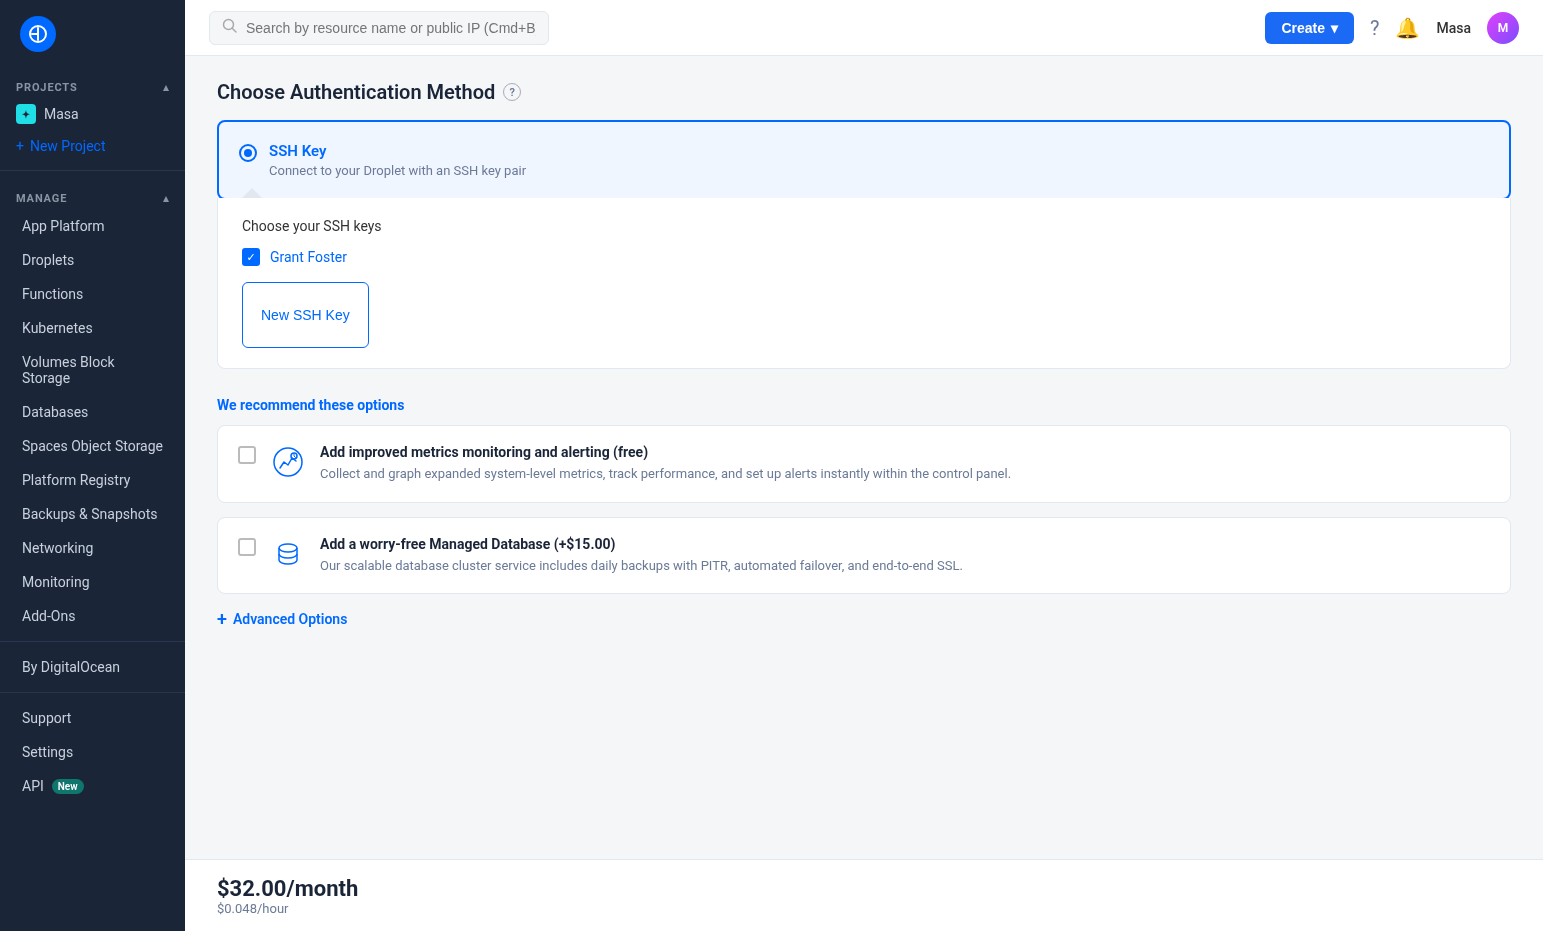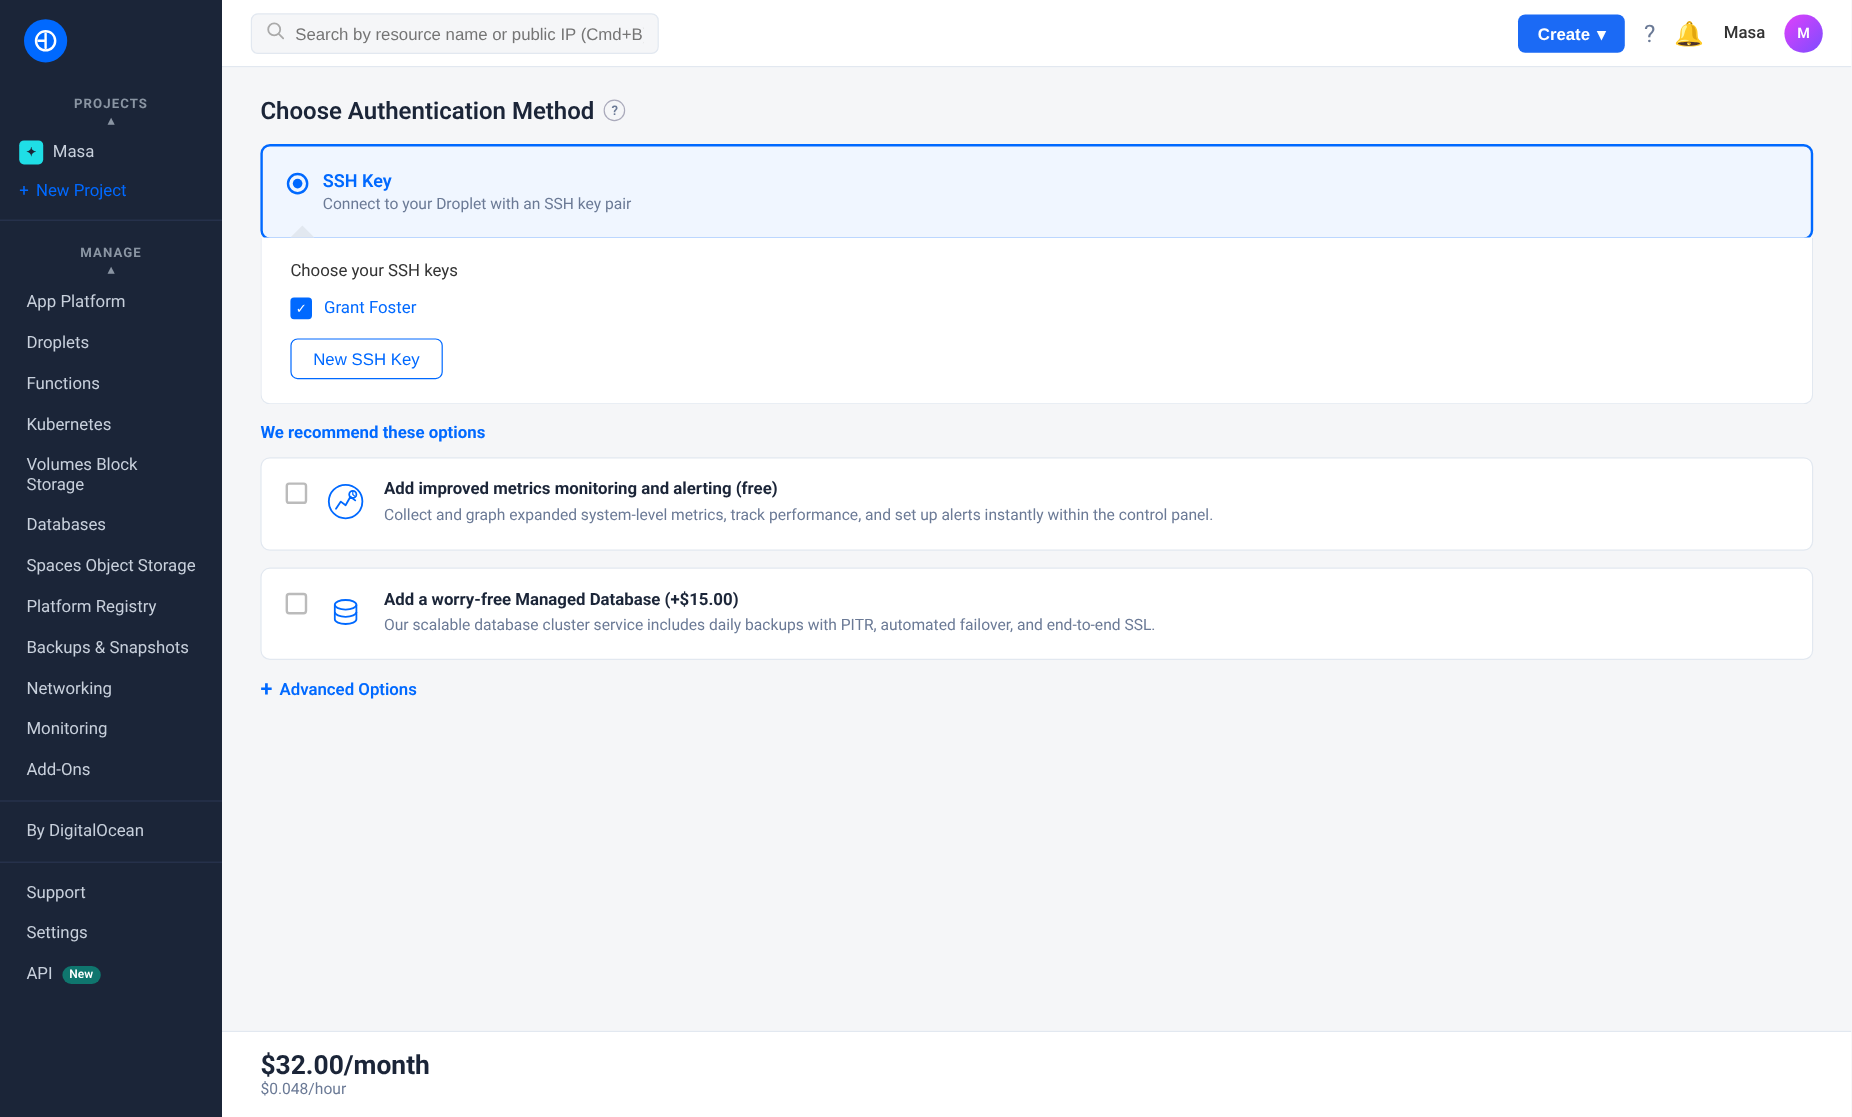--- a/index.html
+++ b/index.html
@@ -23,21 +23,21 @@
     }
     .logo-circle {
       width: 36px; height: 36px;
       background: #0069ff;
       border-radius: 50%;
       display: flex; align-items: center; justify-content: center;
       color: white; font-weight: bold; font-size: 16px;
     }
     .sidebar-section {
       padding: 12px 16px 4px 16px;
-      display: flex; align-items: center; justify-content: space-between; flex-direction: column;
+      display: flex; align-items: center; justify-content: space-between;
     }
     .sidebar-section-title {
       font-size: 11px; font-weight: 700; text-transform: uppercase; letter-spacing: 0.08em; color: #8a95a3;
     }
     .sidebar-chevron { color: #8a95a3; font-size: 12px; }
     .sidebar-item {
       padding: 8px 16px;
       font-size: 14px; color: #c8d0dc;
       cursor: pointer;
       display: flex; align-items: center; gap: 8px;
@@ -140,35 +140,35 @@
     .ssh-key-item { display: flex; align-items: center; gap: 10px; margin-bottom: 16px; }
     .checkbox-blue {
       width: 18px; height: 18px; border: 2px solid #0069ff; border-radius: 3px;
       background: #fff; display: flex; align-items: center; justify-content: center; cursor: pointer; flex-shrink: 0;
     }
     .checkbox-blue.checked { background: #0069ff; }
     .checkmark { color: #fff; font-size: 11px; }
     .ssh-key-name { color: #0069ff; font-size: 14px; }
     .new-ssh-btn {
       border: 1px solid #0069ff; color: #0069ff; background: #fff;
-      border-radius: 6px; padding: 8px 18px; font-size: 14px; cursor: pointer;
+      border-radius: 6px; padding: 24px 18px; font-size: 14px; cursor: pointer;
       font-weight: 500;
     }
 
     
     .triangle-up {
       width: 0; height: 0;
       border-left: 10px solid transparent;
       border-right: 10px solid transparent;
       border-bottom: 10px solid #e2e8f0;
       position: absolute; top: -10px; left: 24px;
     }
 
     
-    .recommend-title { font-size: 14px; font-weight: 700; color: #0069ff; margin: 16px 0 12px; }
+    .recommend-title { font-size: 14px; font-weight: 700; color: #0069ff; margin: 28px 0 12px; }
     .option-card {
       border: 1px solid #e2e8f0; border-radius: 8px; padding: 18px 20px;
       display: flex; align-items: flex-start; gap: 14px; margin-bottom: 14px; background: #fff;
     }
     .option-checkbox {
       width: 18px; height: 18px; border: 2px solid #bbb; border-radius: 3px;
       background: #fff; flex-shrink: 0; margin-top: 2px; cursor: pointer;
     }
     .option-icon-wrap {
       width: 36px; height: 36px; flex-shrink: 0;

